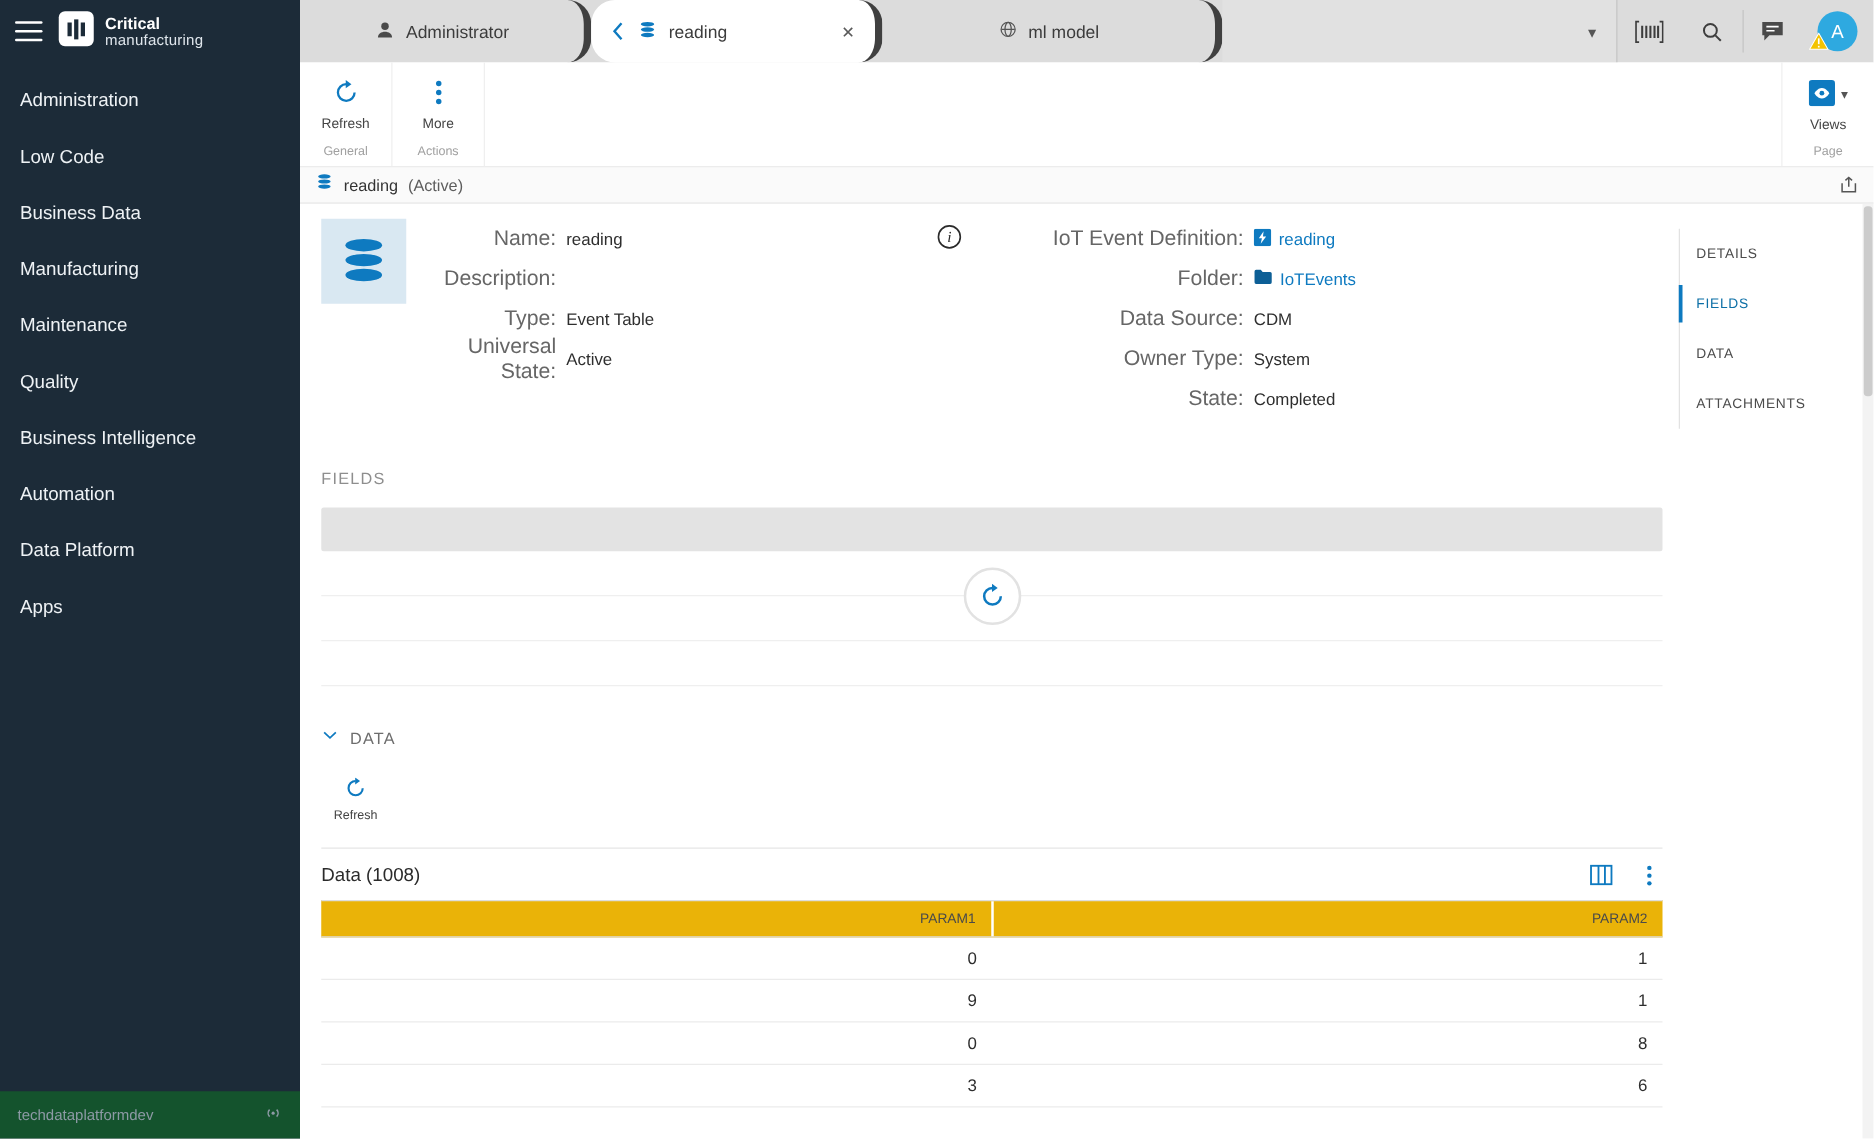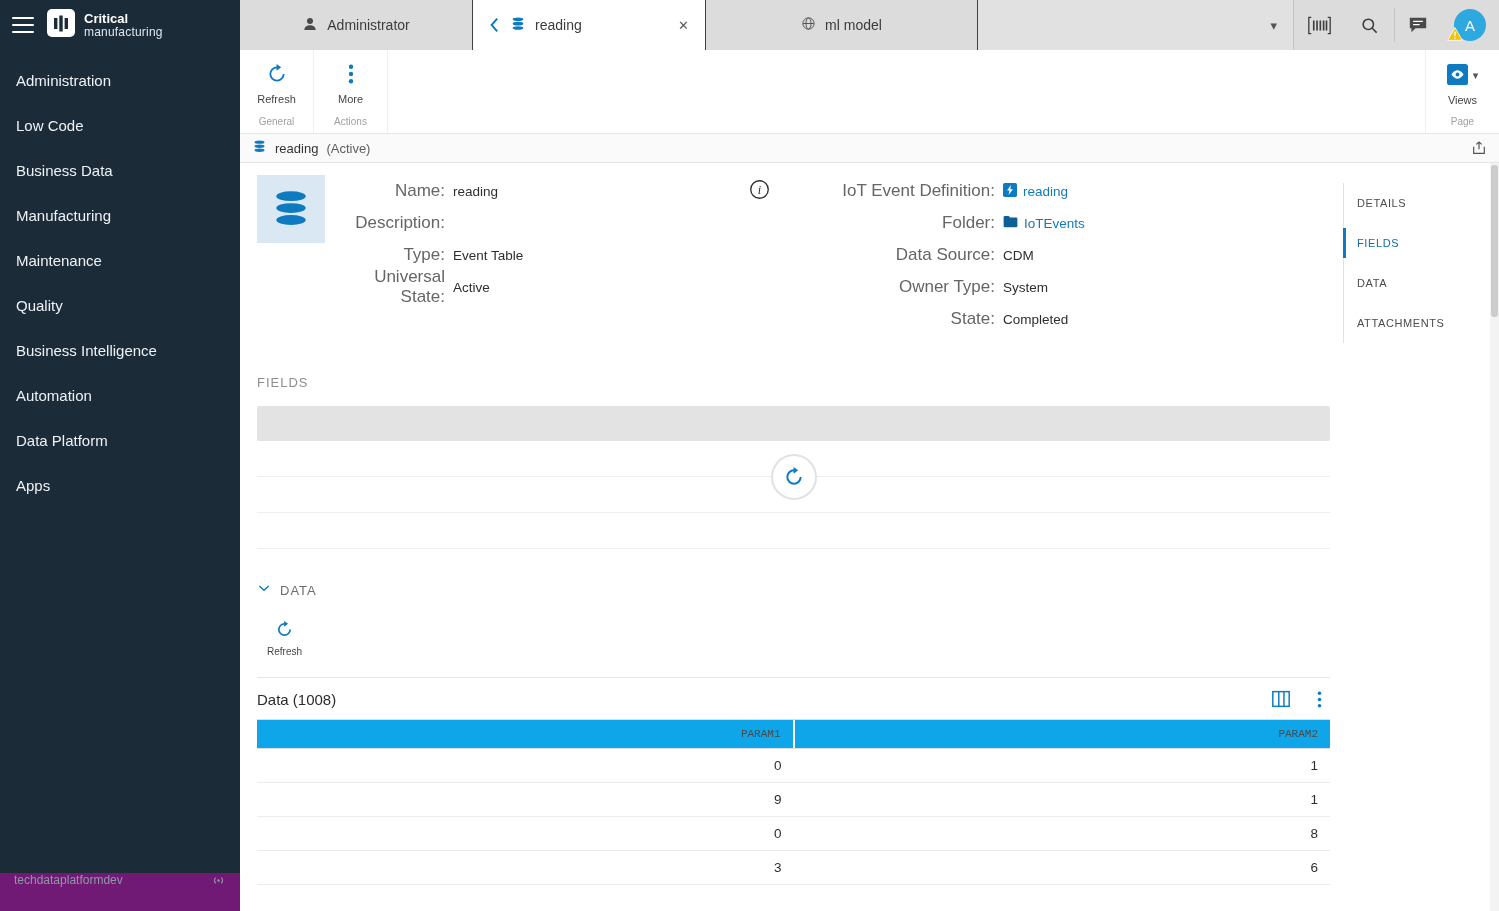--- a/index.html
+++ b/index.html
@@ -11,28 +11,28 @@
   .sidebar { width:240px; background:#1c2b38; color:#eef2f5; display:flex; flex-direction:column; flex:none; }
   .sb-header { height:50px; display:flex; align-items:center; gap:12px; padding:0 12px; flex:none; }
   .hamburger { width:22px; height:16px; display:flex; flex-direction:column; justify-content:space-between; background:none; border:none; cursor:pointer; }
   .hamburger span { display:block; height:2px; background:#fff; border-radius:1px; }
   .logo { display:flex; align-items:center; gap:8px; }
   .logo-text { line-height:1.05; }
   .logo-bold { display:block; font-weight:bold; font-size:13px; color:#fff; }
   .logo-light { display:block; font-weight:300; font-size:12px; color:#dfe6ec; letter-spacing:.2px; }
   .sb-nav { flex:1; padding-top:8px; overflow:hidden; }
   .sb-item { padding:14px 16px; font-size:15px; color:#eef2f5; cursor:pointer; }
-  .sb-footer { height:38px; background:#701a75; display:flex; align-items:flex-start; justify-content:space-between; padding:0 14px; font-size:12px; color:#8d9aa5; flex:none; }
+  .sb-footer { height:38px; background:#14532d; display:flex; align-items:center; justify-content:space-between; padding:0 14px; font-size:12px; color:#8d9aa5; flex:none; }
 
   
   .main { flex:1; display:flex; flex-direction:column; min-width:0; }
 
   
   .tabbar { height:50px; background:#dcdcdc; display:flex; flex:none; align-items:stretch; }
-  .tab { display:flex; align-items:center; gap:9px; border-right:1px solid #404040; font-size:14px; color:#3c3c3c; cursor:pointer; }
+  .tab { display:flex; align-items:center; gap:9px; border-right:6px solid #404040; font-size:14px; color:#3c3c3c; cursor:pointer;border-radius:19px; }
   .tab.centered { justify-content:center; }
   .tab-admin { width:233px; }
   .tab-active { width:233px; background:#fff; padding:0 12px 0 14px; }
   .tab-ml { width:272px; }
   .tab-back { display:flex; align-items:center; background:none; border:none; cursor:pointer; padding:0 2px; }
   .tab-close { margin-left:auto; background:none; border:none; font-size:13px; color:#5a5a5a; cursor:pointer; padding:2px 4px; }
   .tab-rest { flex:1; background:#e1e1e1; display:flex; align-items:center; justify-content:flex-end; padding-right:16px; border-right:1px solid #c3c3c3; }
   .dd-chevron { background:none; border:none; font-size:13px; color:#555; cursor:pointer; }
   .tab-tools { display:flex; align-items:stretch; }
   .tool-btn { width:50px; display:flex; align-items:center; justify-content:center; background:none; border:none; cursor:pointer; }
@@ -92,21 +92,21 @@
   .data-section { margin-top:32px; width:1073px; }
   .dsec-header { display:flex; align-items:center; gap:9px; cursor:pointer; }
   .dsec-title { font-size:13px; letter-spacing:1px; color:#6d6d6d; }
   .mini-refresh { margin-top:18px; display:inline-flex; flex-direction:column; align-items:center; gap:5px; background:none; border:none; cursor:pointer; padding:4px 10px; }
   .mini-refresh-label { font-size:10px; color:#444; }
   .table-card { margin-top:16px; border-top:1px solid #e6e6e6; }
   .table-title-row { display:flex; align-items:center; padding:12px 2px 11px 0; }
   .table-title { font-size:15px; color:#2b2b2b; }
   .table-actions { margin-left:auto; display:flex; align-items:center; gap:26px; padding-right:6px; }
   .icon-btn { background:none; border:none; cursor:pointer; display:flex; align-items:center; }
-  .thead { display:flex; background:#0ea5e9; border-top:1px solid #ddd; border-bottom:1px solid #ddd;font-family:Liberation Mono, monospace; }
+  .thead { display:flex; background:#eab308; border-top:1px solid #ddd; border-bottom:1px solid #ddd; }
   .th { flex:1; text-align:right; padding:8px 12px; font-size:11px; color:#4a4a4a; }
   .th:first-child { border-right:2px solid #fff; }
   .trow { display:flex; border-bottom:1px solid #ebebeb; }
   .td { flex:1; text-align:right; padding:9px 12px; font-size:13.5px; color:#2e2e2e; }
 
   
   .scrollbar { position:absolute; right:0; top:0; bottom:0; width:9px; background:#f3f3f3; }
   .scroll-thumb { margin:2px 1px 0; height:152px; background:#cccccc; border-radius:3px; cursor:pointer; }
 </style>
 </head>

